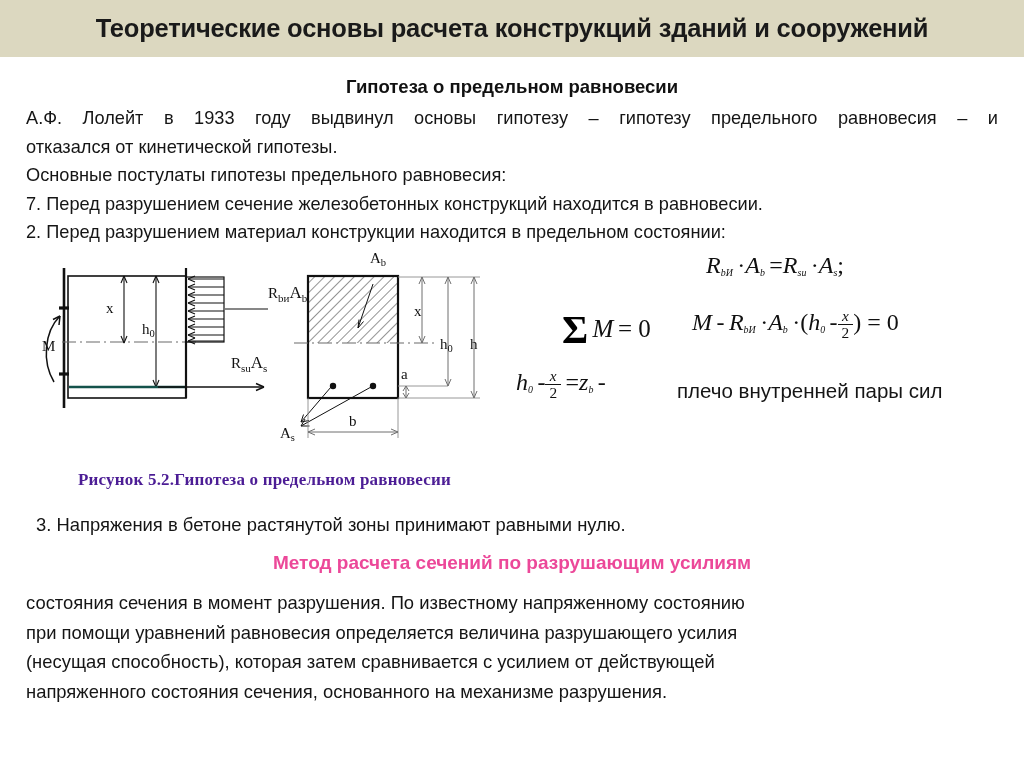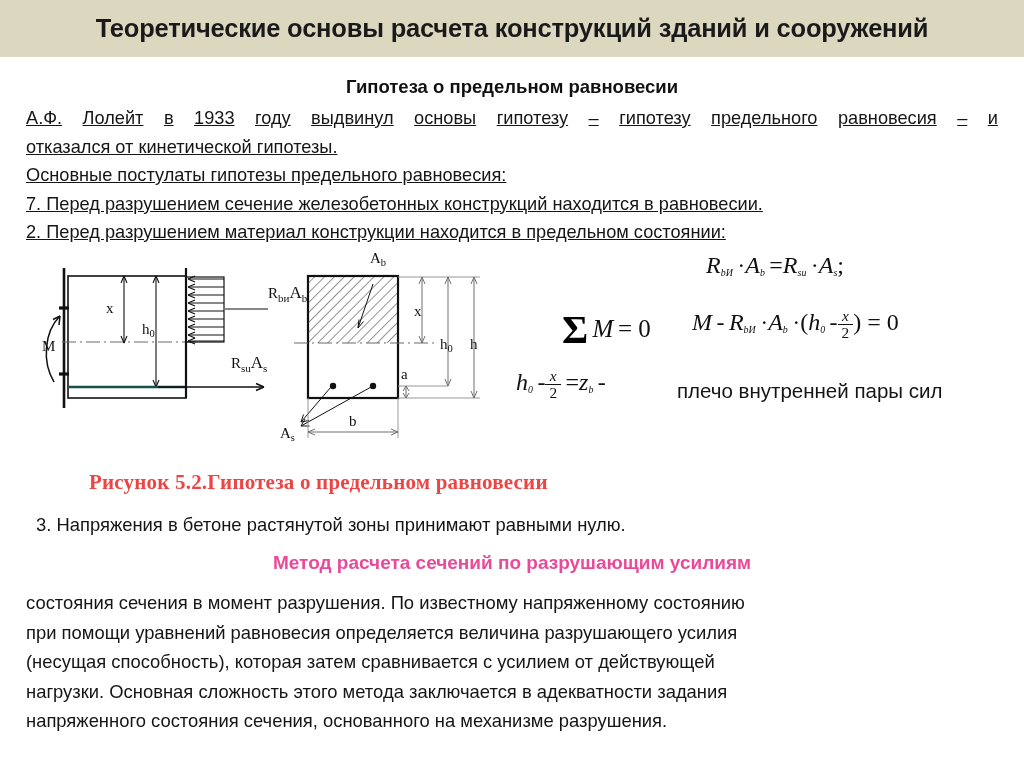--- a/index.html
+++ b/index.html
@@ -58,21 +58,20 @@
     left: 26px;
     top: 104px;
     width: 972px;
     font-size: 18.2px;
     line-height: 28.5px;
     color: #151515;
   }
   .para-block .ln {
     display: block;
     white-space: nowrap;
-    text-decoration: underline;
   }
   .ln.justify {
     display: flex;
     justify-content: space-between;
     white-space: nowrap;
   }
   .ln.justify > span { display: inline-block; }
 
   
   .figure-area {
@@ -81,25 +80,24 @@
     top: 246px;
     width: 510px;
     height: 255px;
   }
   .figure-caption {
     position: absolute;
     left: 78px;
     top: 470px;
     font-family: "Liberation Serif", serif;
     font-weight: bold;
-    font-size: 21px;
+    font-size: 17px;
     letter-spacing: 0.2px;
-    color: #ef4444;
-    white-space: nowrap;
-    margin-left: 11px;
+    color: #4c1d95;
+    white-space: nowrap;
   }
 
   
   .formula-area {
     position: absolute;
     left: 512px;
     top: 248px;
     width: 512px;
     height: 170px;
   }
@@ -377,15 +375,14 @@
   <div class="arm-label" style="left:165px; top:131px;">плечо внутренней пары сил</div>
 </div>
 
 <div class="lower-1">3. Напряжения в бетоне растянутой зоны принимают равными нулю.</div>
 <div class="subtitle-2">Метод  расчета сечений по разрушающим усилиям</div>
 
 <div class="lower-block">
   <span class="ln">состояния сечения в момент разрушения. По известному напряженному состоянию</span>
   <span class="ln">при помощи уравнений равновесия определяется величина разрушающего усилия</span>
   <span class="ln">(несущая способность), которая затем сравнивается с усилием от действующей</span>
-  <span class="ln">нагрузки. Основная сложность этого метода заключается в адекватности задания</span>
   <span class="ln">напряженного состояния сечения, основанного на механизме разрушения.</span>
 </div>
 
 </body></html>

